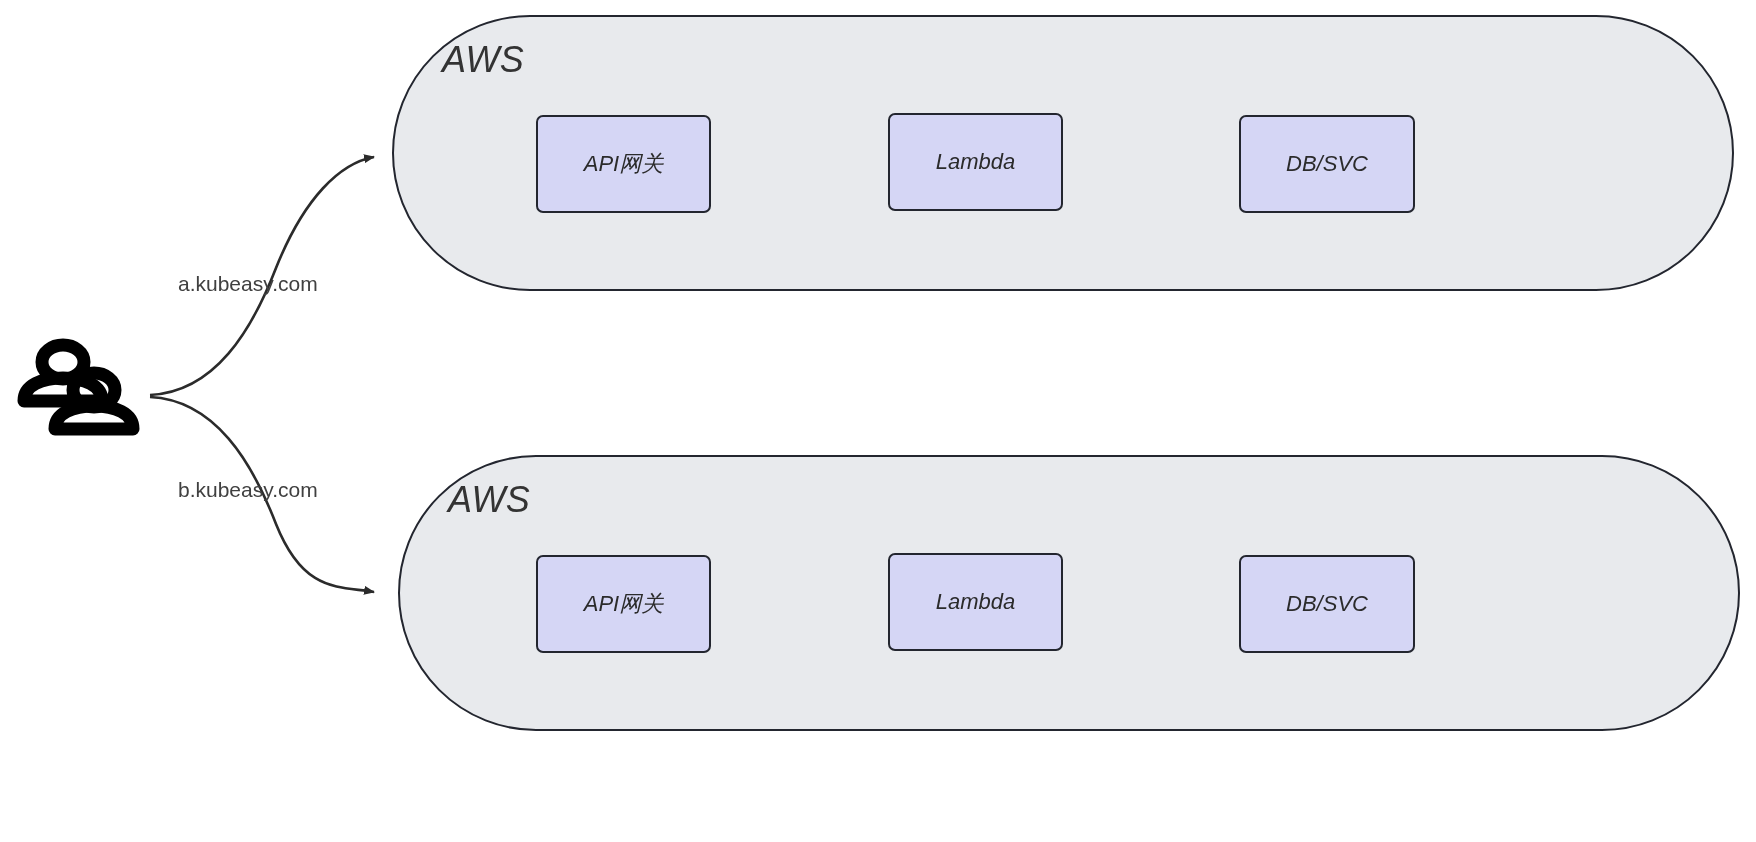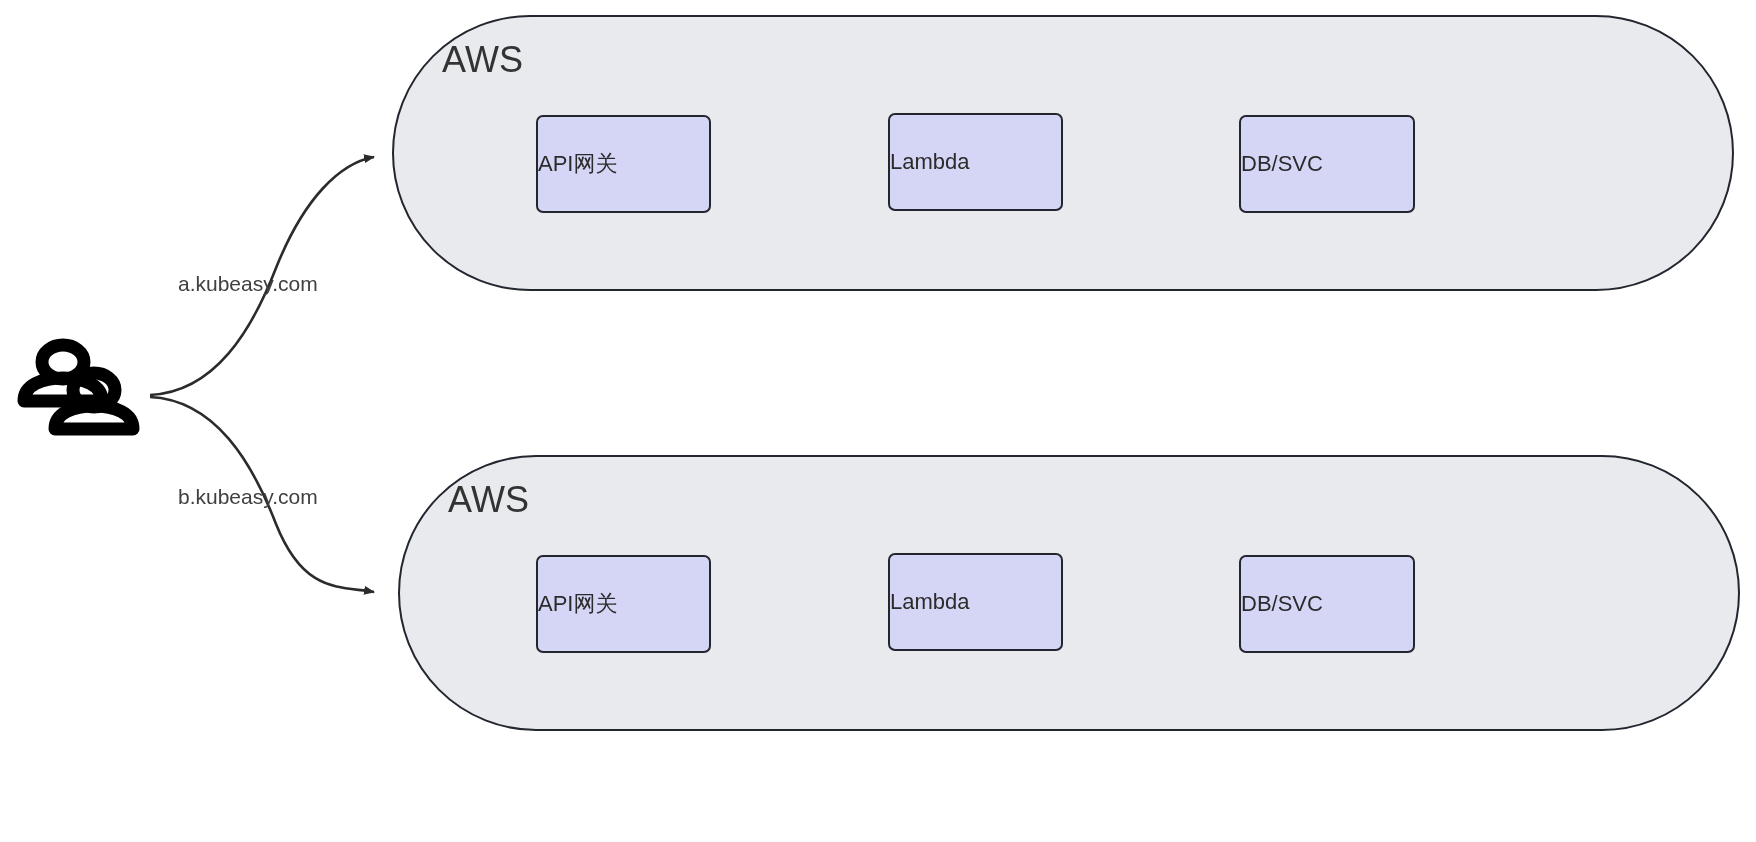--- a/index.html
+++ b/index.html
@@ -17,20 +17,21 @@
     background: #ffffff;
     overflow: hidden;
   }
   
   .cloud {
     position: absolute;
     background: #e8eaed;
     border: 2.5px solid #23262f;
     border-radius: 160px;
     box-sizing: border-box;
+    font-style: italic;
   }
   .cloud-title {
     position: absolute;
     left: 48px;
     top: 22px;
     font-size: 36px;
     color: #333333;
     letter-spacing: 0.2px;
     white-space: nowrap;
   }
@@ -43,20 +44,21 @@
   }
   
   .node {
     position: absolute;
     background: #d5d6f5;
     border: 2.2px solid #23262f;
     border-radius: 7px;
     box-sizing: border-box;
     display: flex;
     align-items: center;
+    justify-content: center;
     font-size: 22px;
     color: #2b2b2b;
     white-space: nowrap;
   }
   
   .users-icon {
     position: absolute;
     left: 8px;
     top: 338px;
     width: 150px;
@@ -101,21 +103,21 @@
   <svg class="users-icon" viewBox="0 0 150 110" xmlns="http://www.w3.org/2000/svg">
     <g fill="none" stroke="#000000" stroke-width="13" stroke-linejoin="round">
       <ellipse cx="55" cy="24" rx="21" ry="17"></ellipse>
       <path d="M16 63 C16 47 34 40 55 40 C76 40 94 47 94 63 Z"></path>
       <ellipse cx="86" cy="52" rx="21" ry="17"></ellipse>
       <path d="M47 91 C47 75 65 68 86 68 C107 68 125 75 125 91 Z"></path>
     </g>
   </svg>
 
   <div class="edge-label" style="left:178px; top:272px;">a.kubeasy.com</div>
-  <div class="edge-label" style="left:178px; top:478px;margin-top:7px;">b.kubeasy.com</div>
+  <div class="edge-label" style="left:178px; top:478px;">b.kubeasy.com</div>
 
   <div class="cloud" style="left:392px; top:15px; width:1342px; height:276px;">
     <div class="cloud-title">AWS</div>
     <div class="node-row">
       <div class="node" style="left:142px; top:98px; width:175px; height:98px;">
         <span>API网关</span>
       </div>
       <div class="node" style="left:494px; top:96px; width:175px; height:98px;">
         <span>Lambda</span>
       </div>

